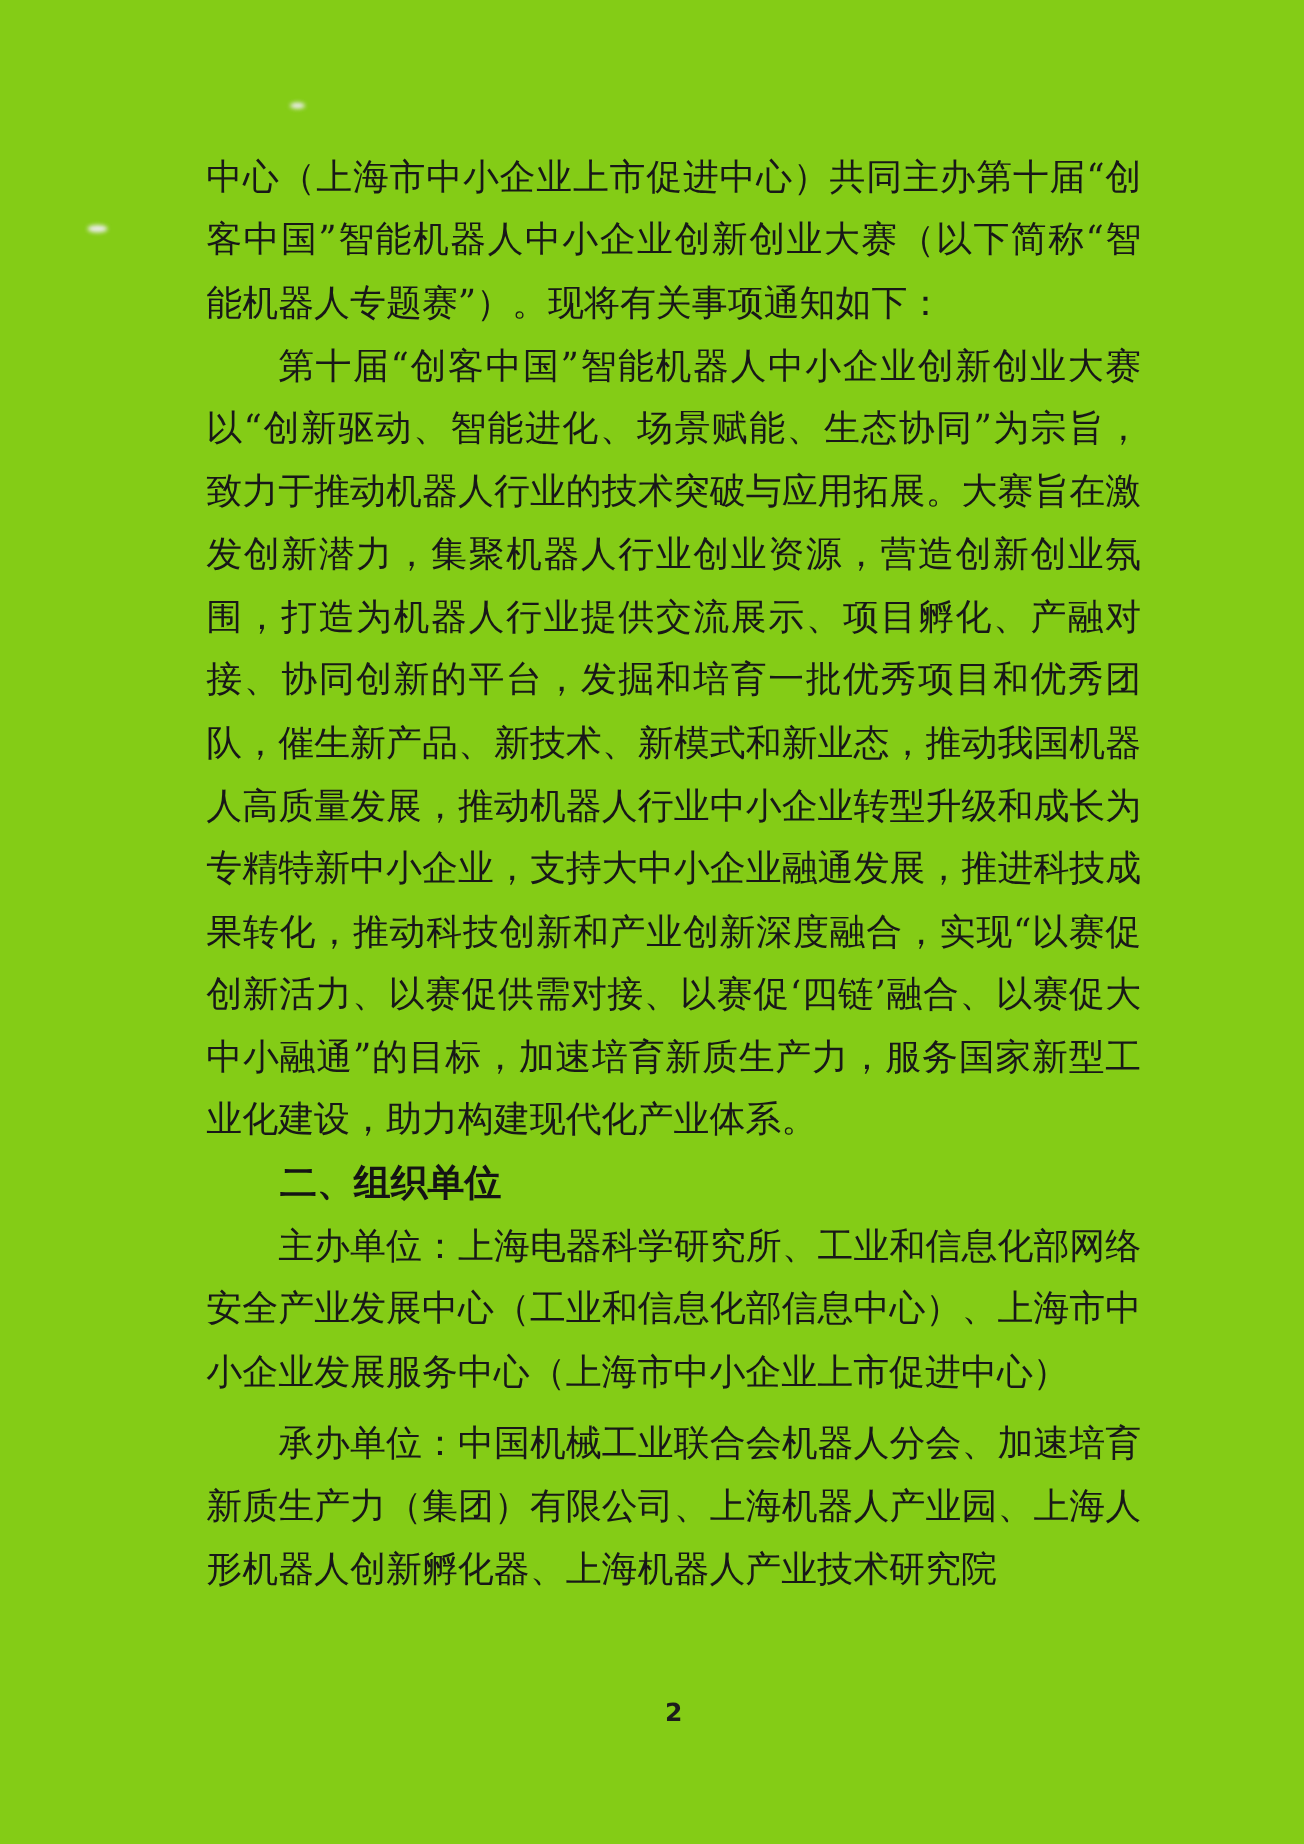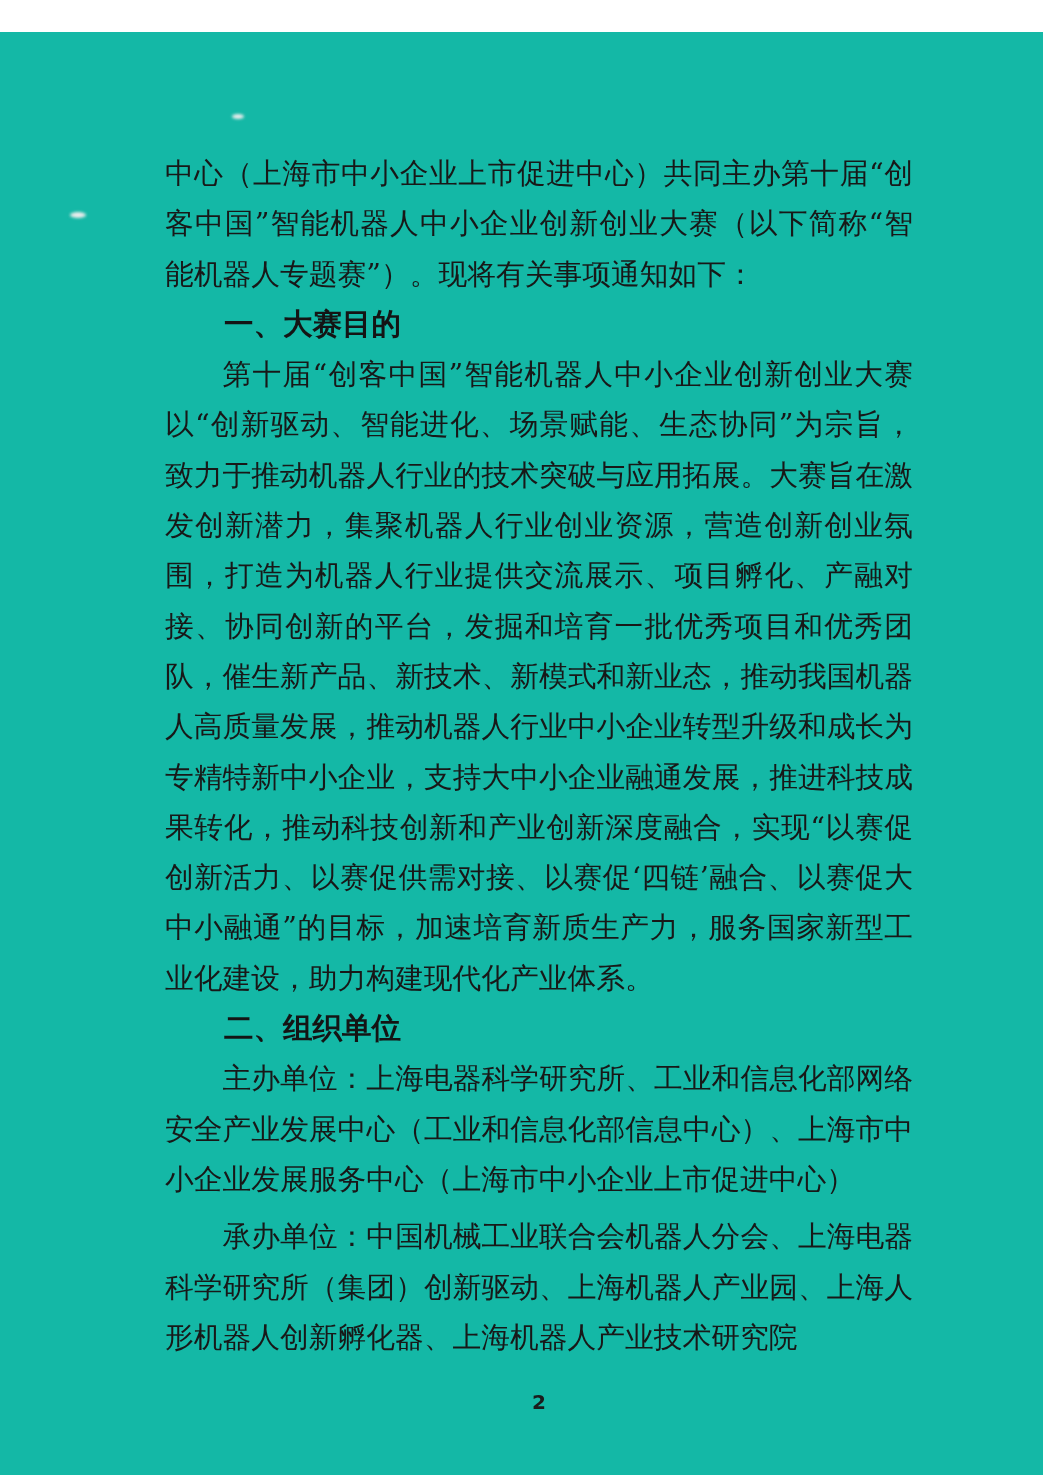--- a/index.html
+++ b/index.html
@@ -14,22 +14,21 @@
   body {
     position: relative;
     font-family: "DejaVu Serif", "Liberation Serif", serif;
     color: #181818;
     -webkit-font-smoothing: antialiased;
   }
 
   .page {
     position: absolute;
     inset: 0;
-    background: #14b8a6;
-    margin-top: 32px;
+    background: #84cc16;
   }
 
   
   .speck {
     position: absolute;
     background: #ececec;
     border-radius: 50%;
     filter: blur(1.5px);
   }
   .speck.s1 { left: 232px; top: 82px; width: 12px; height: 5px; }
@@ -93,29 +92,28 @@
 
 <div class="page">
 
   <div class="speck s1"></div>
   <div class="speck s2"></div>
 
   <div class="content">
 
     <p class="body-text no-indent">中心（上海市中小企业上市促进中心）共同主办第十届“创客中国”智能机器人中小企业创新创业大赛（以下简称“智能机器人专题赛”）。现将有关事项通知如下：</p>
 
-    <h2 class="heading">一、大赛目的</h2>
 
     <p class="body-text">第十届“创客中国”智能机器人中小企业创新创业大赛以“创新驱动、智能进化、场景赋能、生态协同”为宗旨，致力于推动机器人行业的技术突破与应用拓展。大赛旨在激发创新潜力，集聚机器人行业创业资源，营造创新创业氛围，打造为机器人行业提供交流展示、项目孵化、产融对接、协同创新的平台，发掘和培育一批优秀项目和优秀团队，催生新产品、新技术、新模式和新业态，推动我国机器人高质量发展，推动机器人行业中小企业转型升级和成长为专精特新中小企业，支持大中小企业融通发展，推进科技成果转化，推动科技创新和产业创新深度融合，实现“以赛促创新活力、以赛促供需对接、以赛促‘四链’融合、以赛促大中小融通”的目标，加速培育新质生产力，服务国家新型工业化建设，助力构建现代化产业体系。</p>
 
     <h2 class="heading">二、组织单位</h2>
 
     <p class="body-text">主办单位：上海电器科学研究所、工业和信息化部网络安全产业发展中心（工业和信息化部信息中心）、上海市中小企业发展服务中心（上海市中小企业上市促进中心）</p>
 
-    <p class="body-text organizer">承办单位：中国机械工业联合会机器人分会、上海电器科学研究所（集团）创新驱动、上海机器人产业园、上海人形机器人创新孵化器、上海机器人产业技术研究院</p>
+    <p class="body-text organizer">承办单位：中国机械工业联合会机器人分会、加速培育新质生产力（集团）有限公司、上海机器人产业园、上海人形机器人创新孵化器、上海机器人产业技术研究院</p>
 
   </div>
 
   <div class="page-footer">
     <span class="page-number">2</span>
   </div>
 
 </div>
 
 </body></html>

